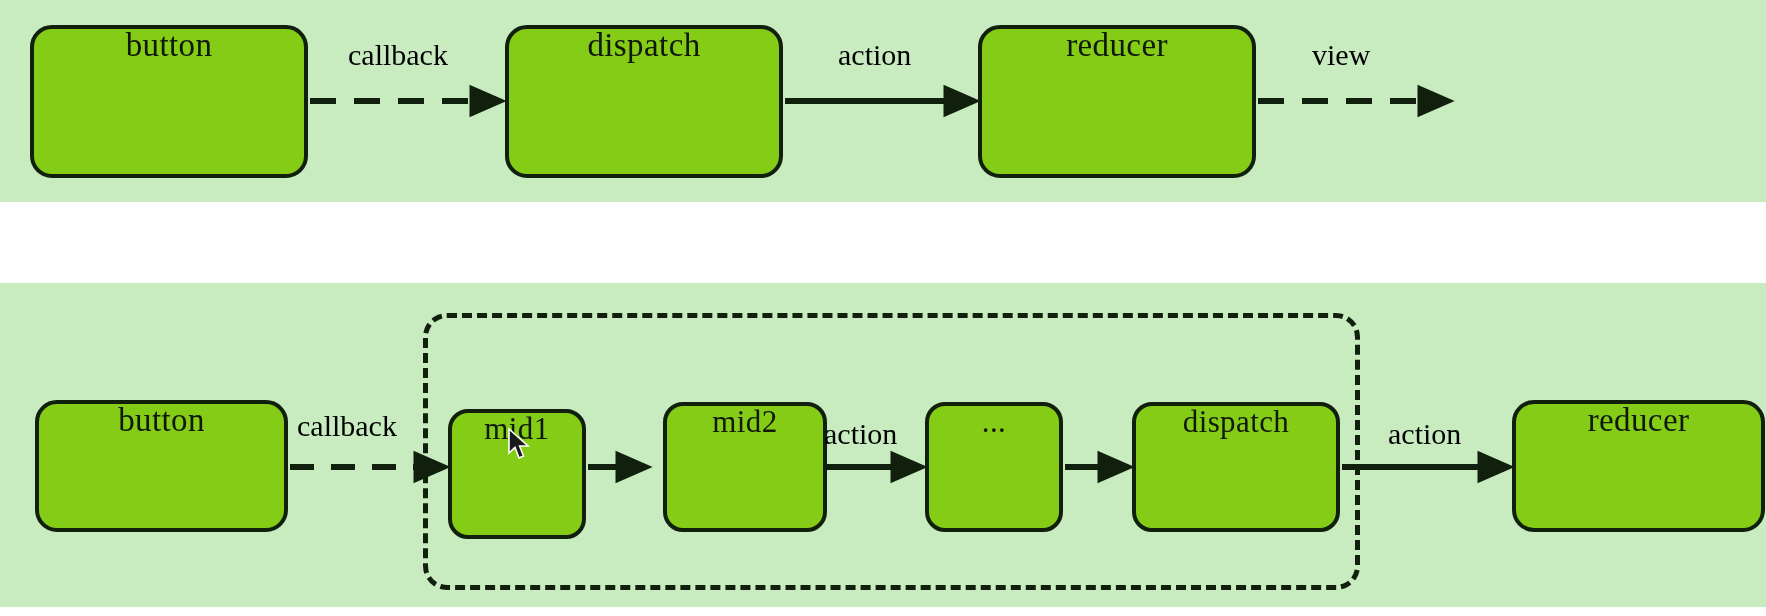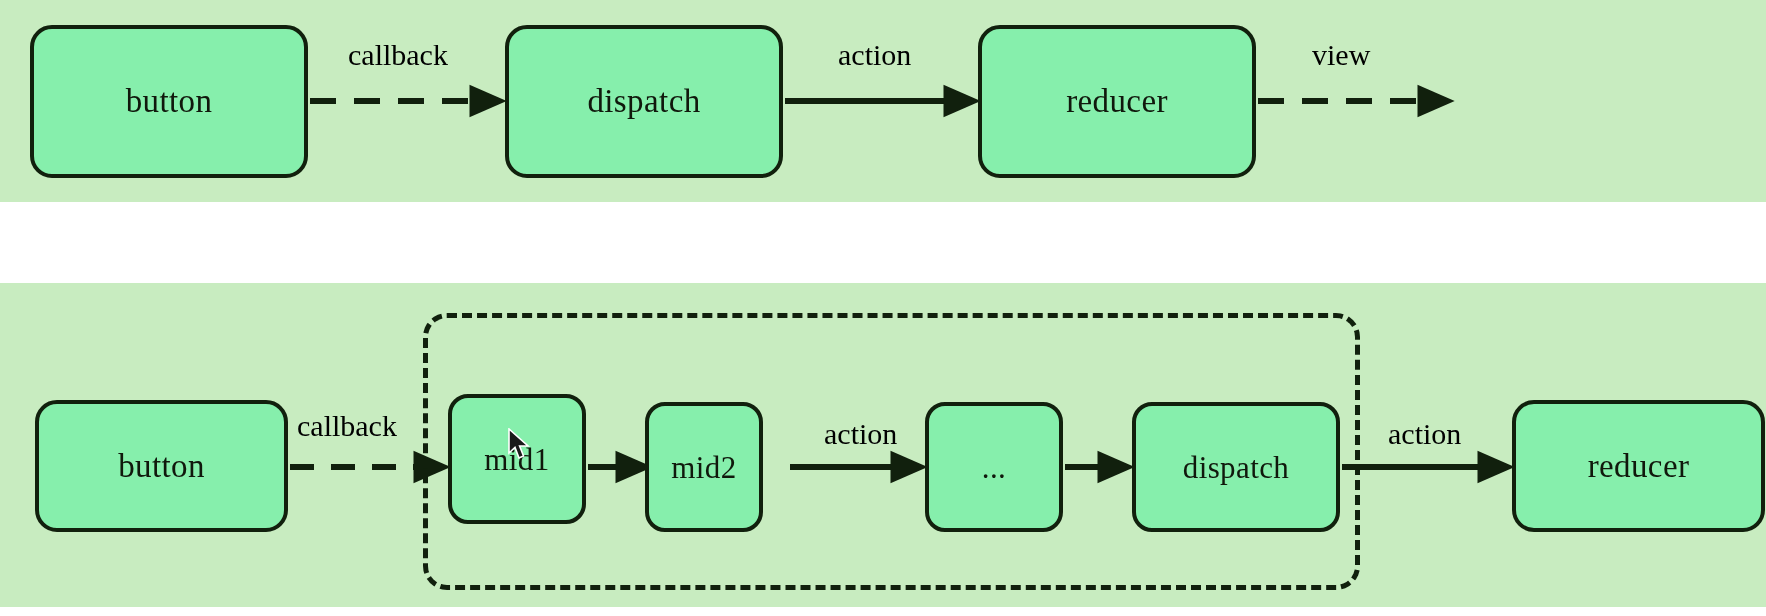--- a/index.html
+++ b/index.html
@@ -30,25 +30,24 @@
     position: absolute;
     left: 0;
     top: 0;
     width: 1766px;
     height: 616px;
     pointer-events: none;
   }
   .node {
     position: absolute;
     box-sizing: border-box;
-    background: #86efac;
+    background: #84cc16;
     border: 4px solid #11200d;
     border-radius: 22px;
     display: flex;
-    align-items: center;
     justify-content: center;
     color: #10180c;
     font-size: 33px;
     letter-spacing: 0.4px;
     line-height: 1;
   }
   .node.small { border-radius: 20px; font-size: 31px; }
 
   .group-box {
     position: absolute;
@@ -115,24 +114,24 @@
 
   <div class="edge-label" style="left:348px; top:40px;">callback</div>
   <div class="edge-label" style="left:838px; top:40px;">action</div>
   <div class="edge-label" style="left:1312px; top:40px;">view</div>
 
   <div class="group-box" style="left:423px; top:313px; width:937px; height:277px;"></div>
 
   <div class="node" style="left:35px; top:400px; width:253px; height:132px;">
     <span>button</span>
   </div>
-  <div class="node small" style="left:448px; top:394px; width:138px; height:130px;">
+  <div class="node small" style="left:448px; top:409px; width:138px; height:130px;">
     <span>mid1</span>
   </div>
-  <div class="node small" style="left:645px; top:402px; width:118px; height:130px;">
+  <div class="node small" style="left:663px; top:402px; width:164px; height:130px;">
     <span>mid2</span>
   </div>
   <div class="node small" style="left:925px; top:402px; width:138px; height:130px;">
     <span>...</span>
   </div>
   <div class="node small" style="left:1132px; top:402px; width:208px; height:130px;">
     <span>dispatch</span>
   </div>
   <div class="node" style="left:1512px; top:400px; width:253px; height:132px;">
     <span>reducer</span>

